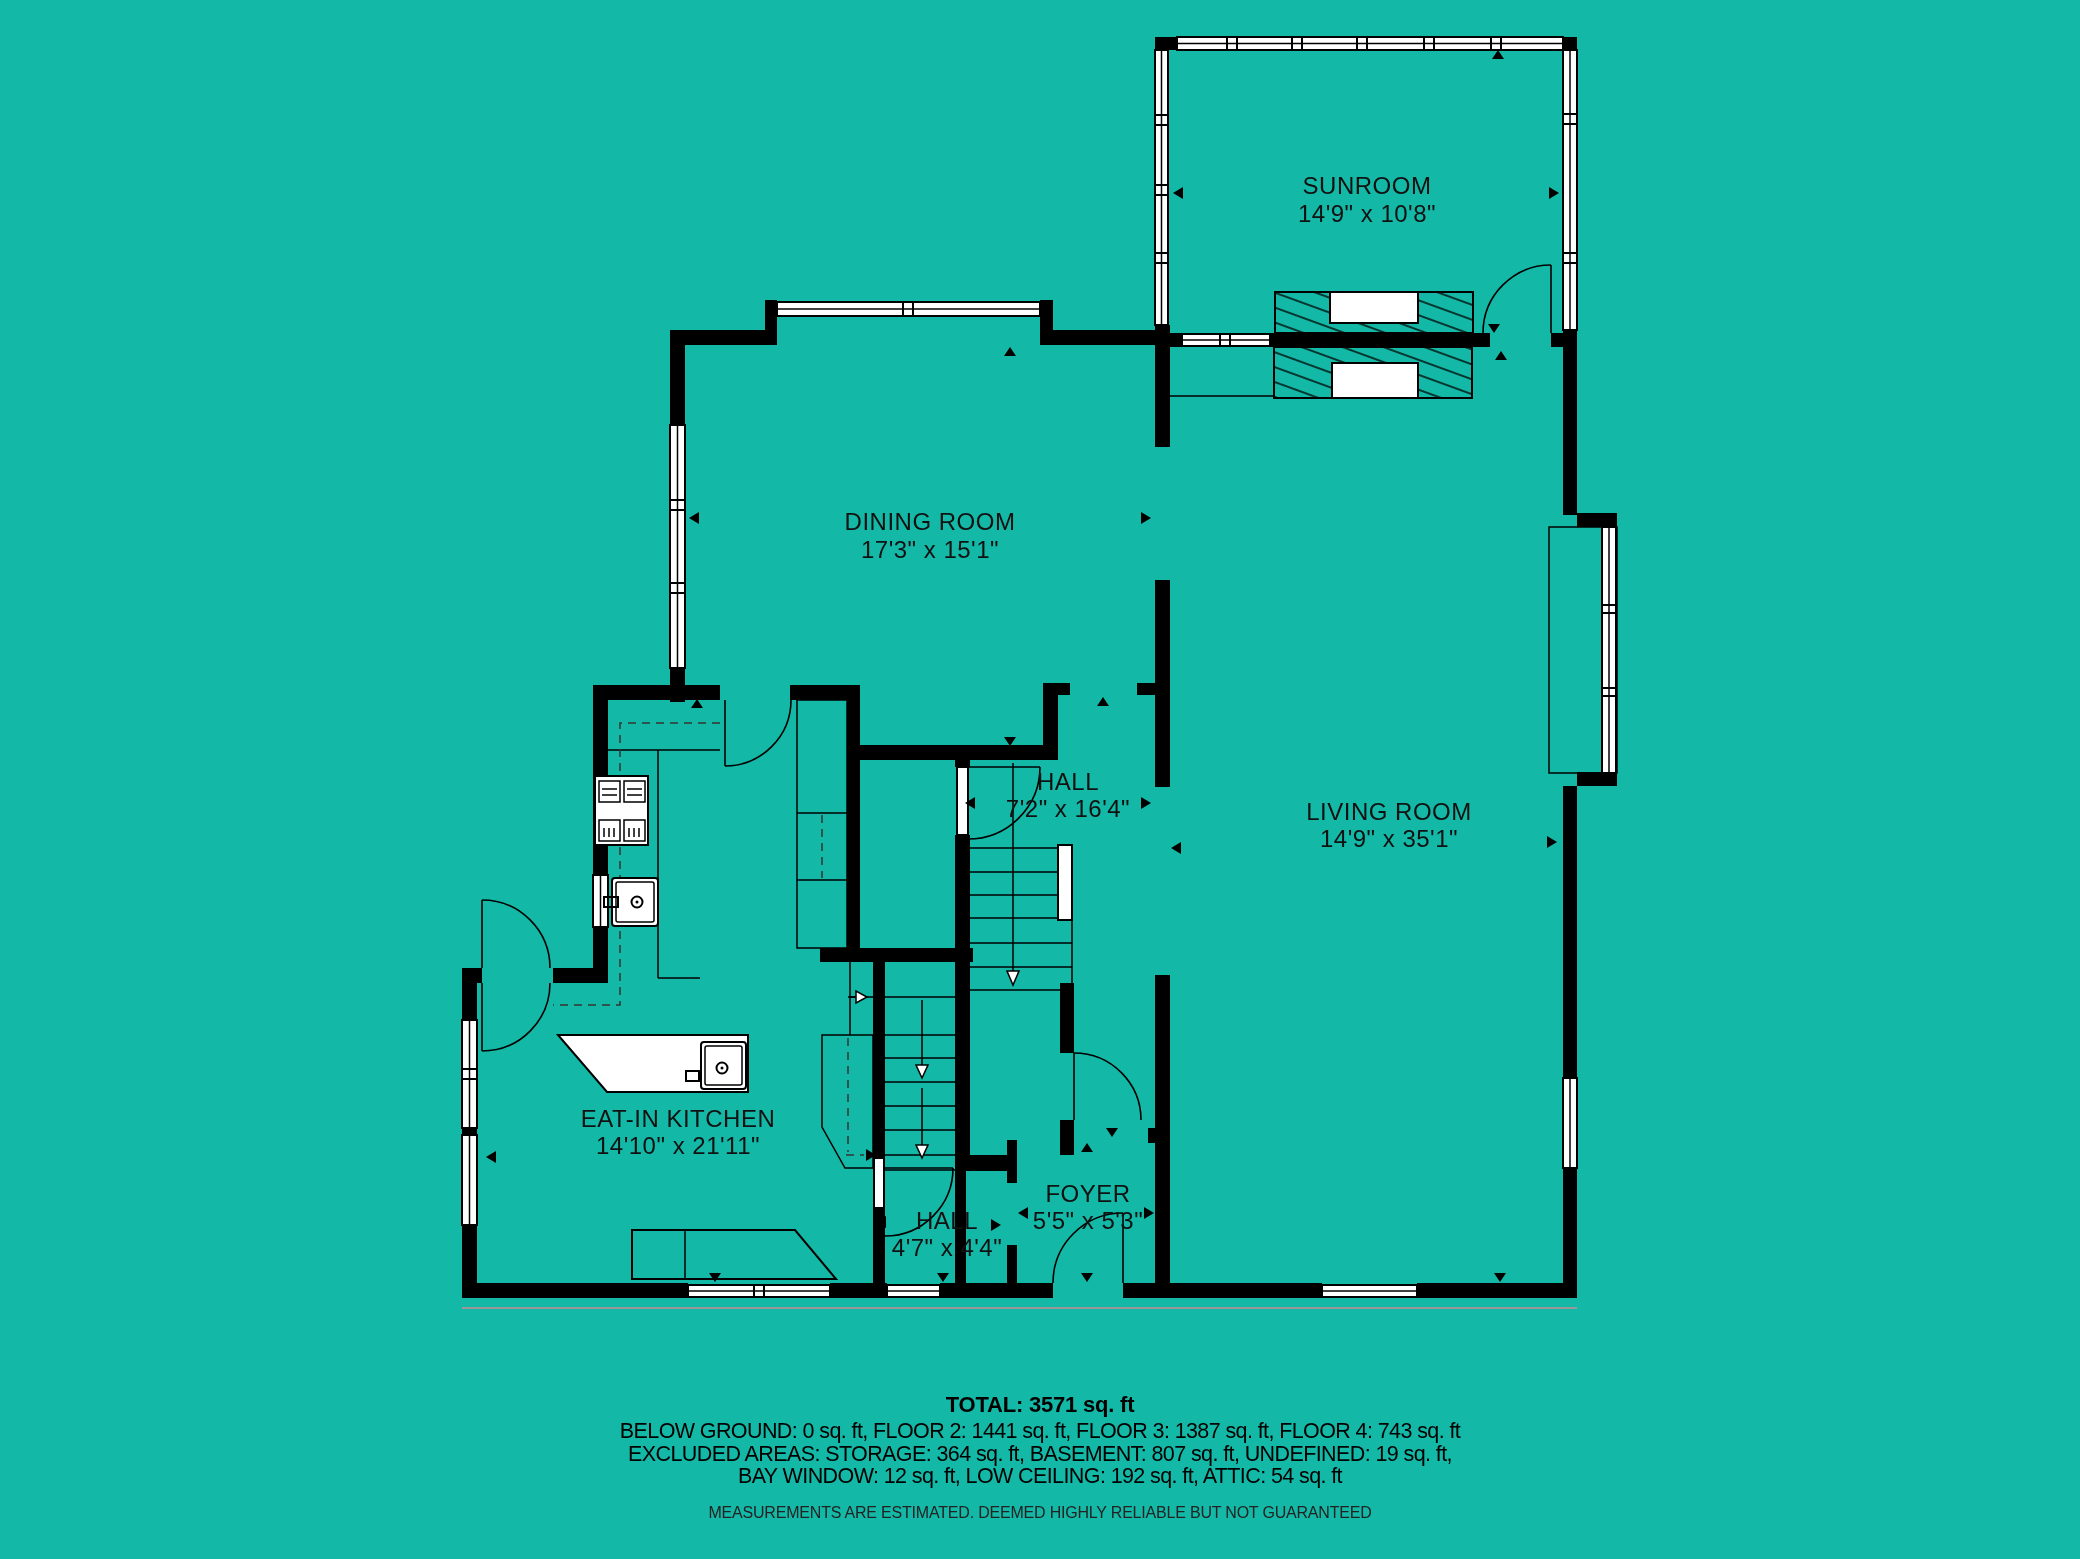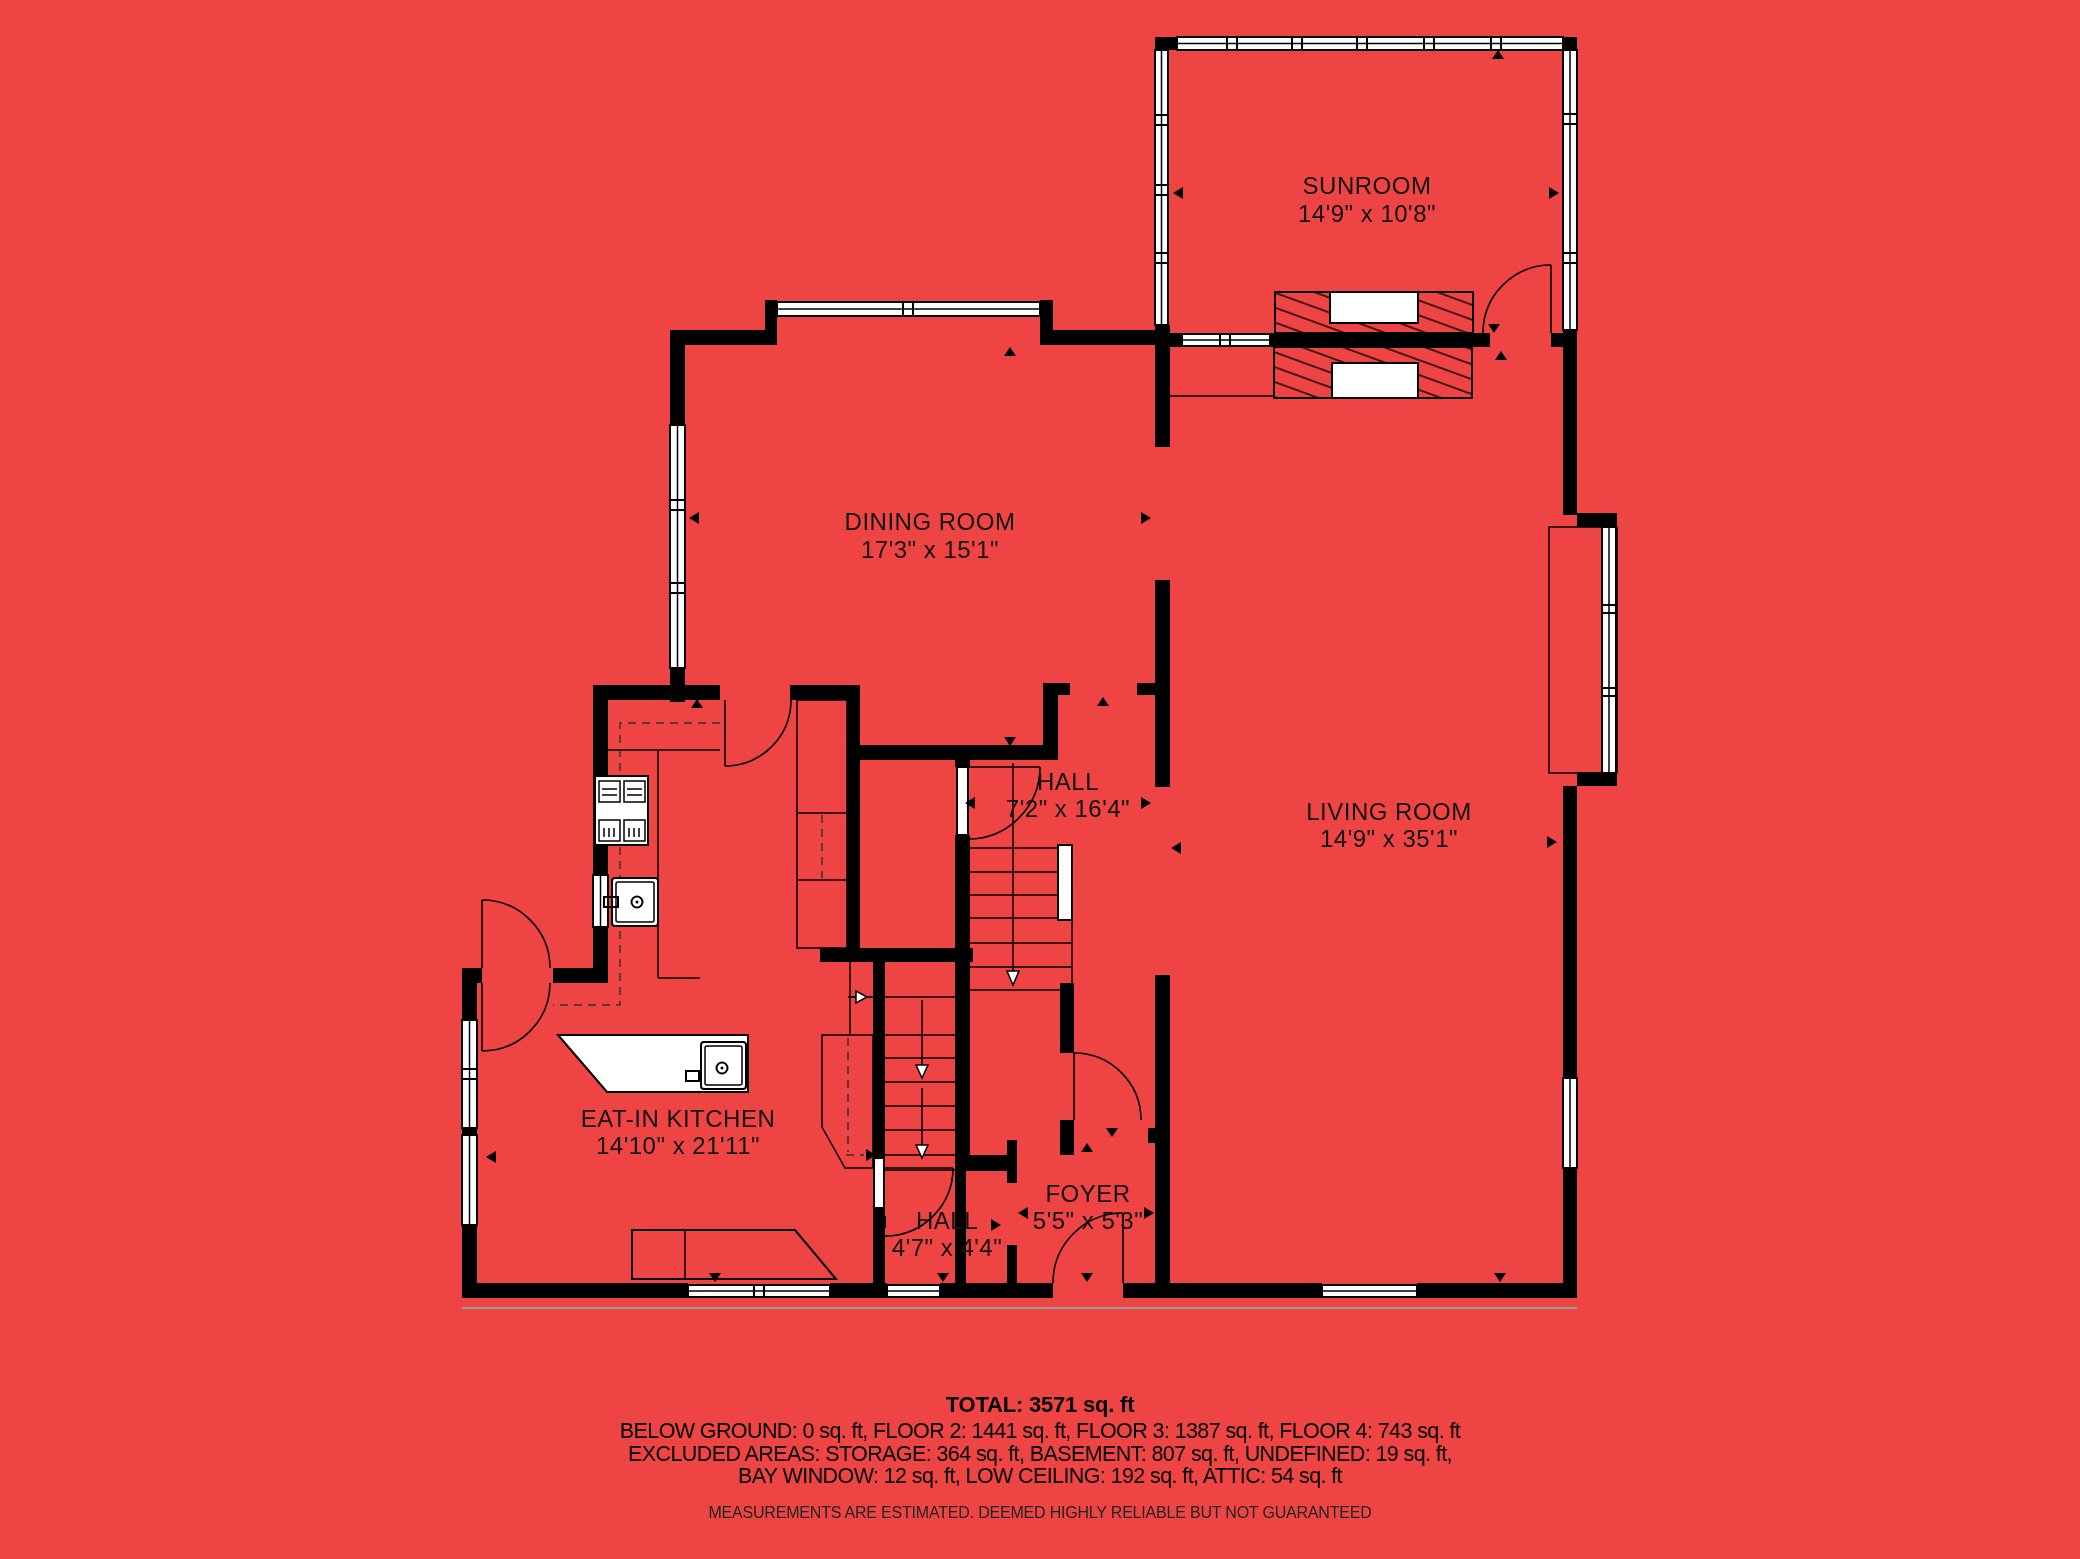--- a/index.html
+++ b/index.html
@@ -1,16 +1,16 @@
 <!DOCTYPE html>
 <html><head>
 <meta charset="utf-8">
 <style>
   html,body{margin:0;padding:0;background:#ffffff;}
-  .page{position:relative;width:2080px;height:1559px;background:#ef4444;overflow:hidden;}
+  .page{position:relative;width:2080px;height:1559px;background:#14b8a6;overflow:hidden;}
   svg{display:block}
   .wall{fill:#000;stroke:none}
   .winbox{fill:#fff;stroke:#000;stroke-width:2}
   .thin{stroke:#000;stroke-width:1.5;fill:none}
   .thin2{stroke:#000;stroke-width:2;fill:none}
   .dash{stroke:#333;stroke-width:1.5;fill:none;stroke-dasharray:8 6}
   .door{stroke:#000;stroke-width:1.6;fill:none}
   .fix{fill:#fff;stroke:#000;stroke-width:2}
   .mk{fill:#000;stroke:none}
   .mko{fill:#fff;stroke:#000;stroke-width:1.5}

